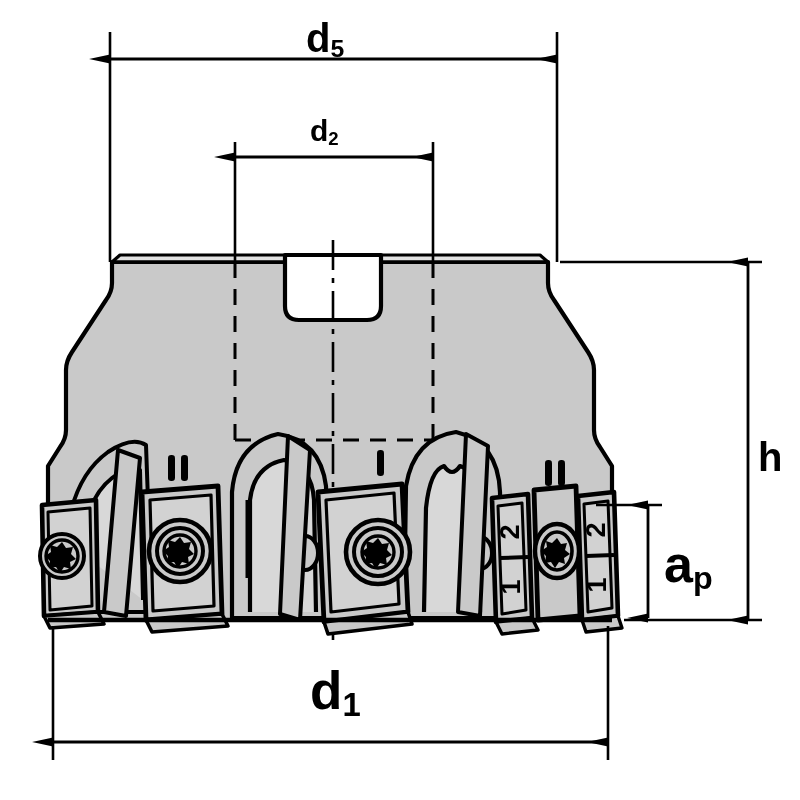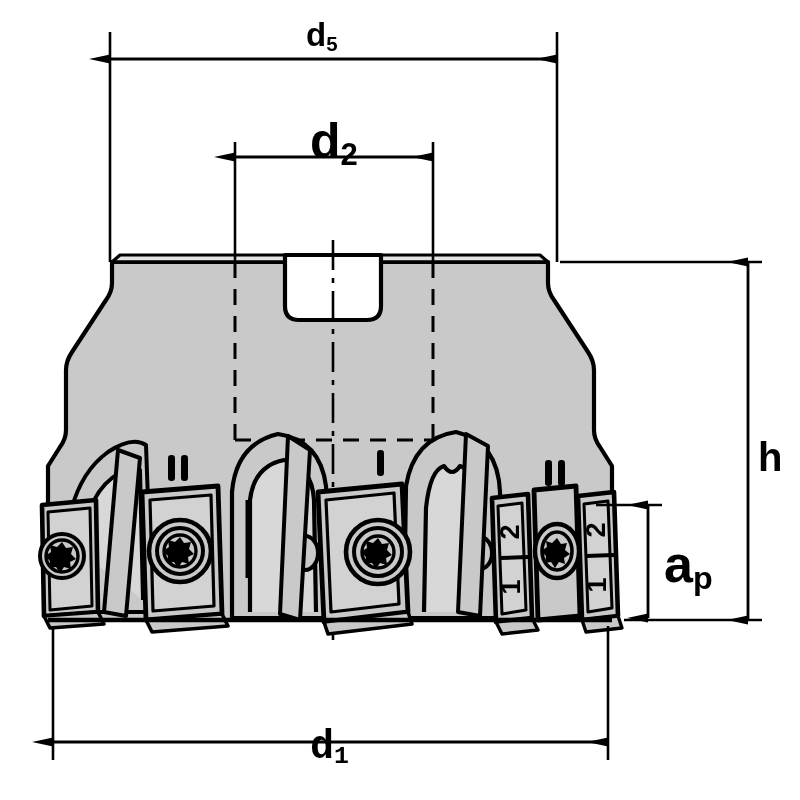--- a/index.html
+++ b/index.html
@@ -35,23 +35,23 @@
     user-select: none;
   }
   .dim-label .sub {
     font-size: 0.62em;
     vertical-align: baseline;
     position: relative;
     top: 0.22em;
     font-weight: bold;
     letter-spacing: 0;
   }
-  #lbl-d5 { left: 306px; top: 18px; font-size: 33px; }
-  #lbl-d2 { left: 310px; top: 116px; font-size: 50px; }
-  #lbl-d1 { left: 310px; top: 728px; font-size: 40px; font-family: Liberation Mono, monospace; }
+  #lbl-d5 { left: 306px; top: 18px; font-size: 40px; }
+  #lbl-d2 { left: 310px; top: 116px; font-size: 30px; }
+  #lbl-d1 { left: 310px; top: 664px; font-size: 53px; }
   #lbl-h  { left: 758px; top: 437px; font-size: 40px; }
   #lbl-ap { left: 664px; top: 538px; font-size: 52px; }
 </style>
 </head>
 <body>
 
 <div id="stage">
 
   <svg id="drawing" viewBox="0 0 800 800" xmlns="http://www.w3.org/2000/svg">
 

